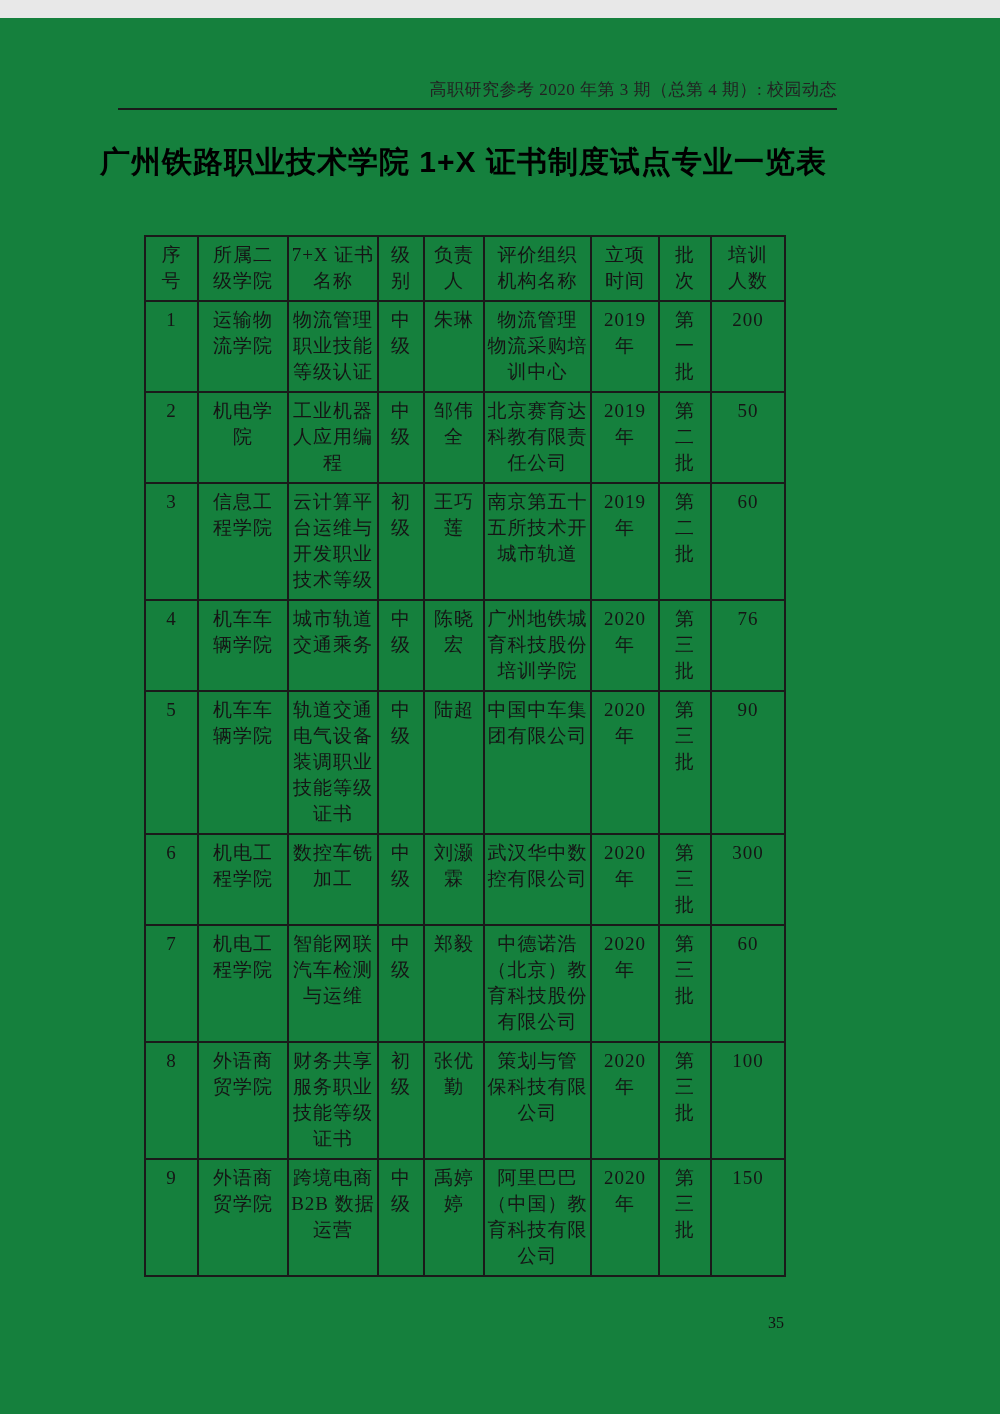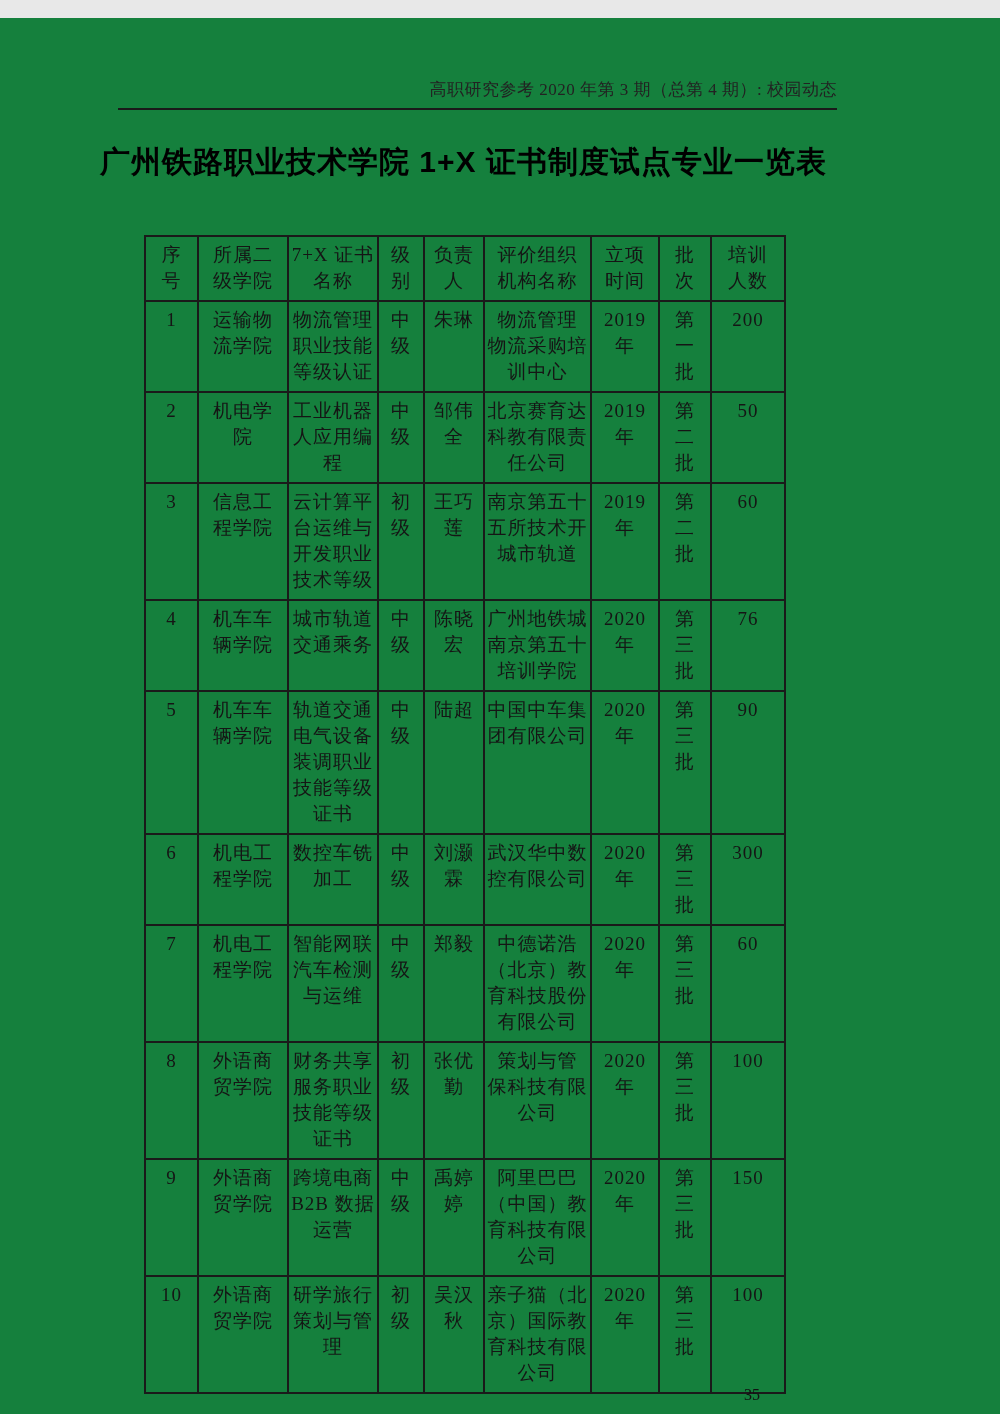--- a/index.html
+++ b/index.html
@@ -56,23 +56,23 @@
     vertical-align: top;
     padding: 5px 2px 6px 2px;
     white-space: pre-line;
     letter-spacing: 1px;
     color: #151515;
     overflow: hidden;
   }
   .page-number {
     position: absolute;
     left: 744px;
-    top: 1368px;
+    top: 1296px;
     width: 40px;
-    text-align: left;
+    text-align: right;
     font-size: 16px;
     color: #111111;
   }
 </style>
 </head>
 <body>
 
 <div class="page">
 
   <div class="running-head">高职研究参考 2020 年第 3 期（总第 4 期）: 校园动态</div>
@@ -181,21 +181,21 @@
           <td>4</td>
           <td>机车车
 辆学院</td>
           <td>城市轨道
 交通乘务</td>
           <td>中
 级</td>
           <td>陈晓
 宏</td>
           <td>广州地铁城
-南京第五十
+育科技股份
 培训学院</td>
           <td>2020
 年</td>
           <td>第
 三
 批</td>
           <td>76</td>
         </tr>
         <tr>
           <td>5</td>
@@ -295,40 +295,18 @@
 （中国）教
 育科技有限
 公司</td>
           <td>2020
 年</td>
           <td>第
 三
 批</td>
           <td>150</td>
         </tr>
-        <tr>
-          <td>10</td>
-          <td>外语商
-贸学院</td>
-          <td>研学旅行
-策划与管
-理</td>
-          <td>初
-级</td>
-          <td>吴汉
-秋</td>
-          <td>亲子猫（北
-京）国际教
-育科技有限
-公司</td>
-          <td>2020
-年</td>
-          <td>第
-三
-批</td>
-          <td>100</td>
-        </tr>
       </tbody>
   </table>
 
   <div class="page-number">35</div>
 
 </div>
 
 </body></html>

